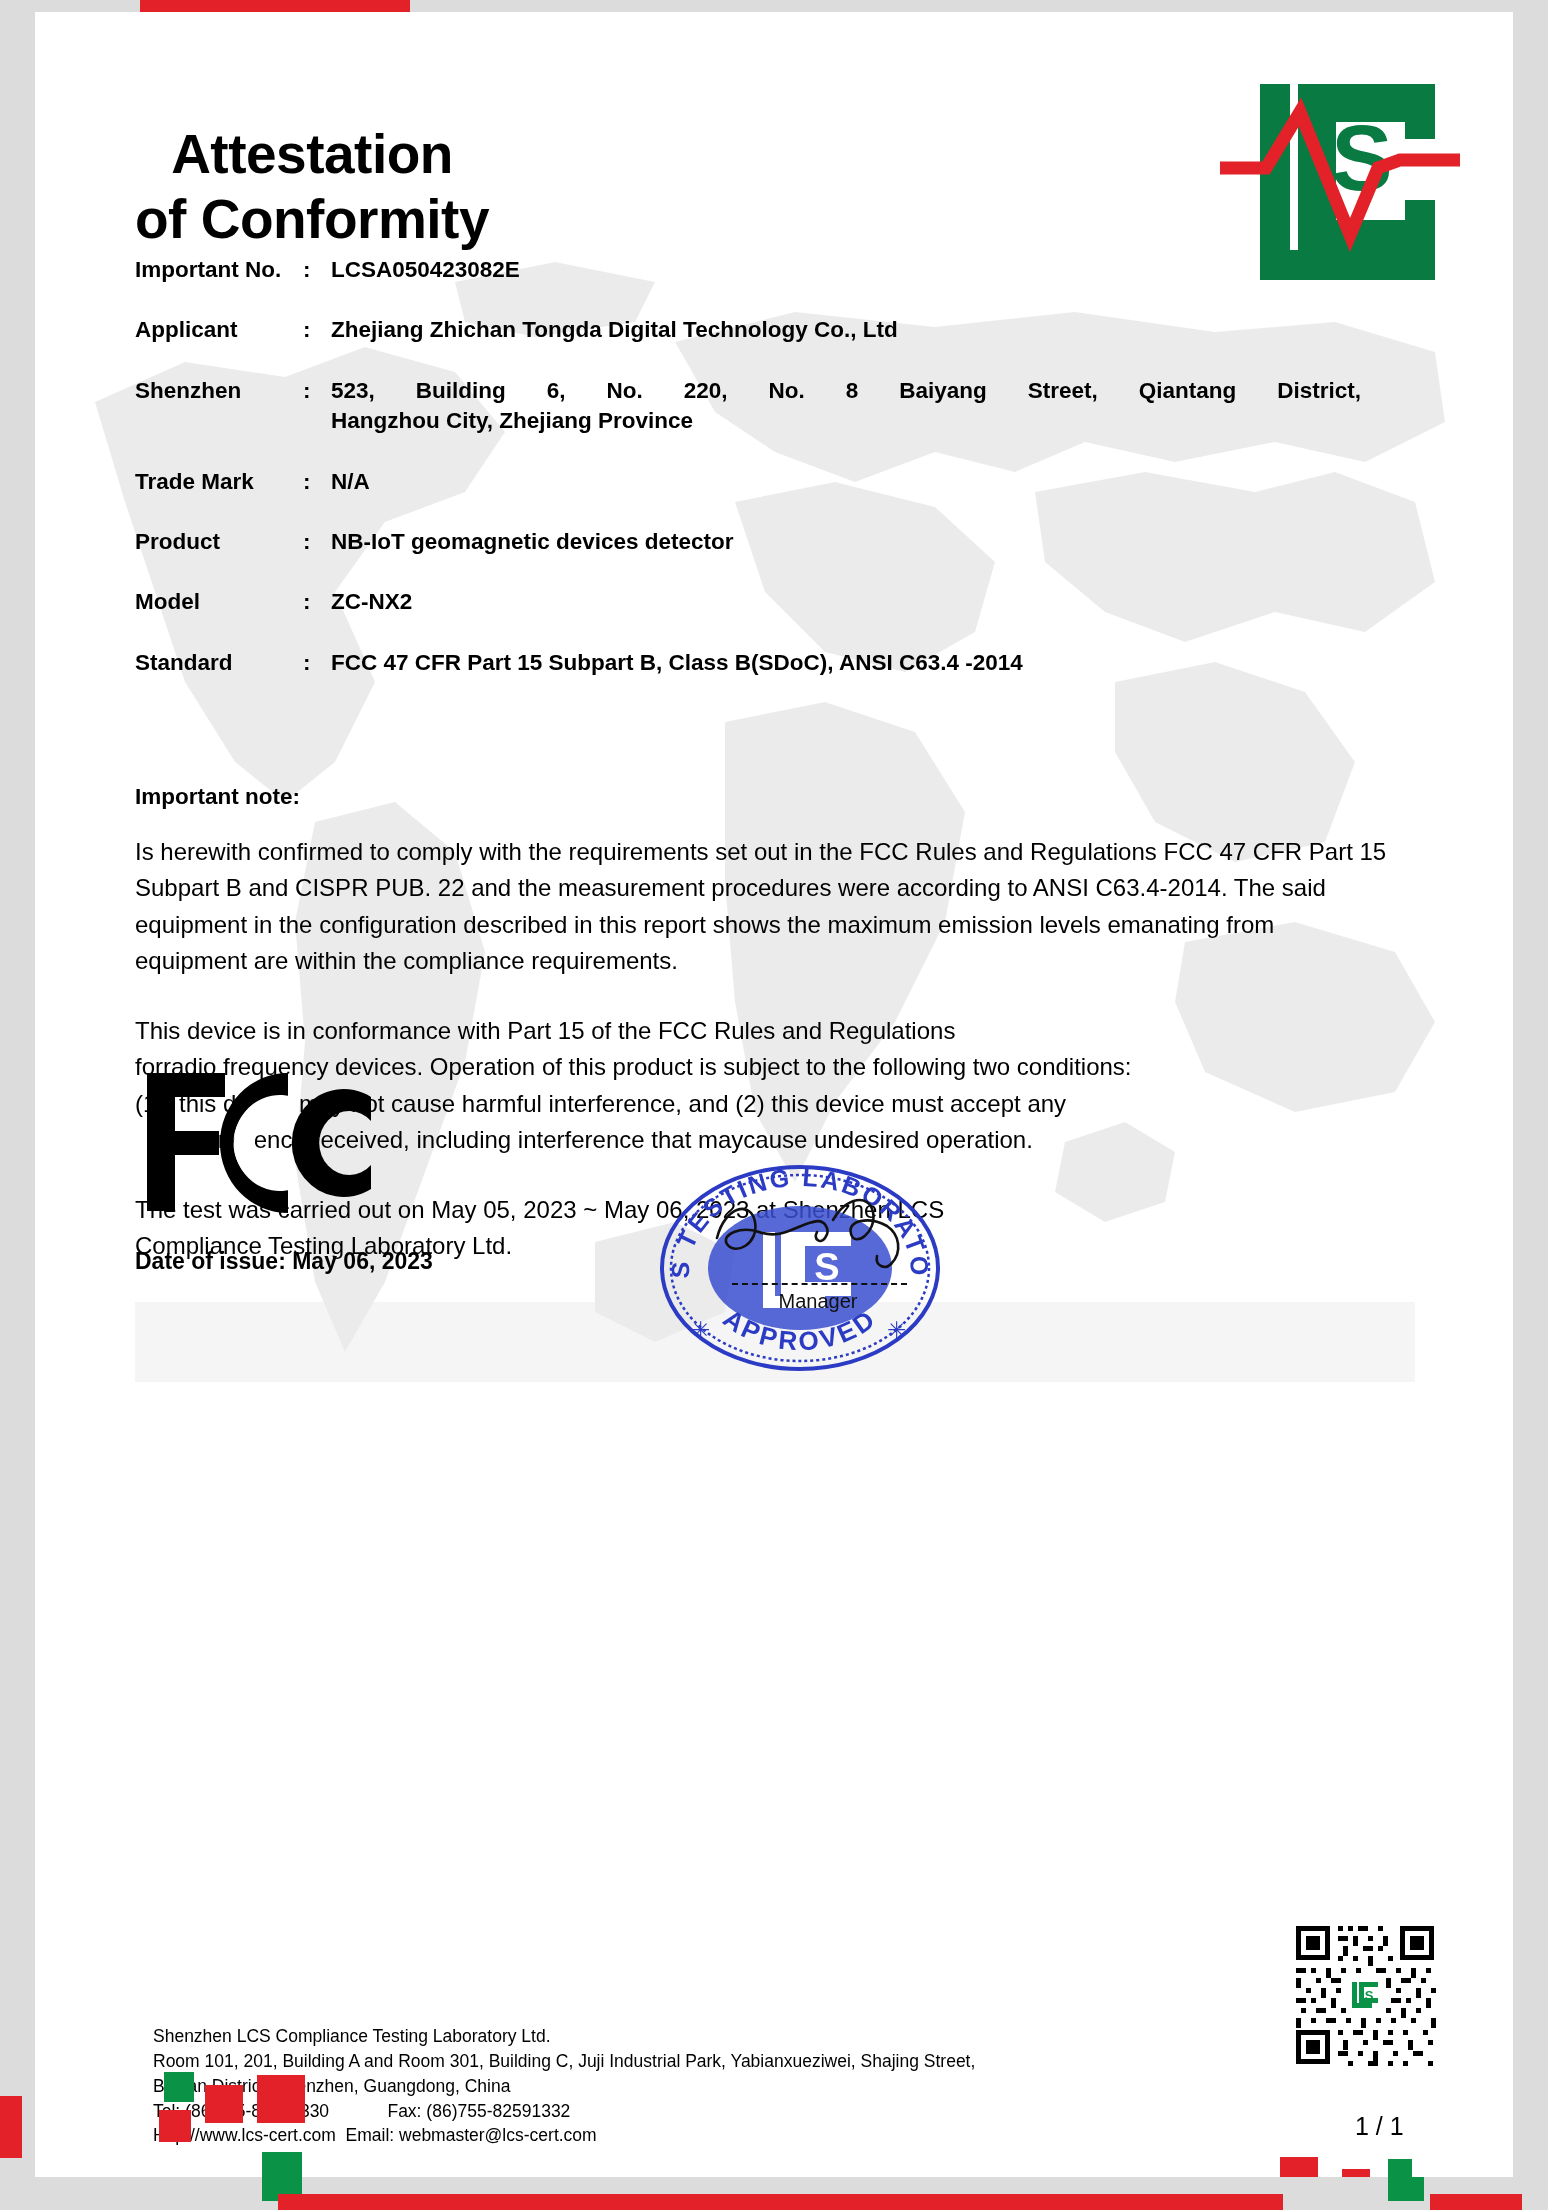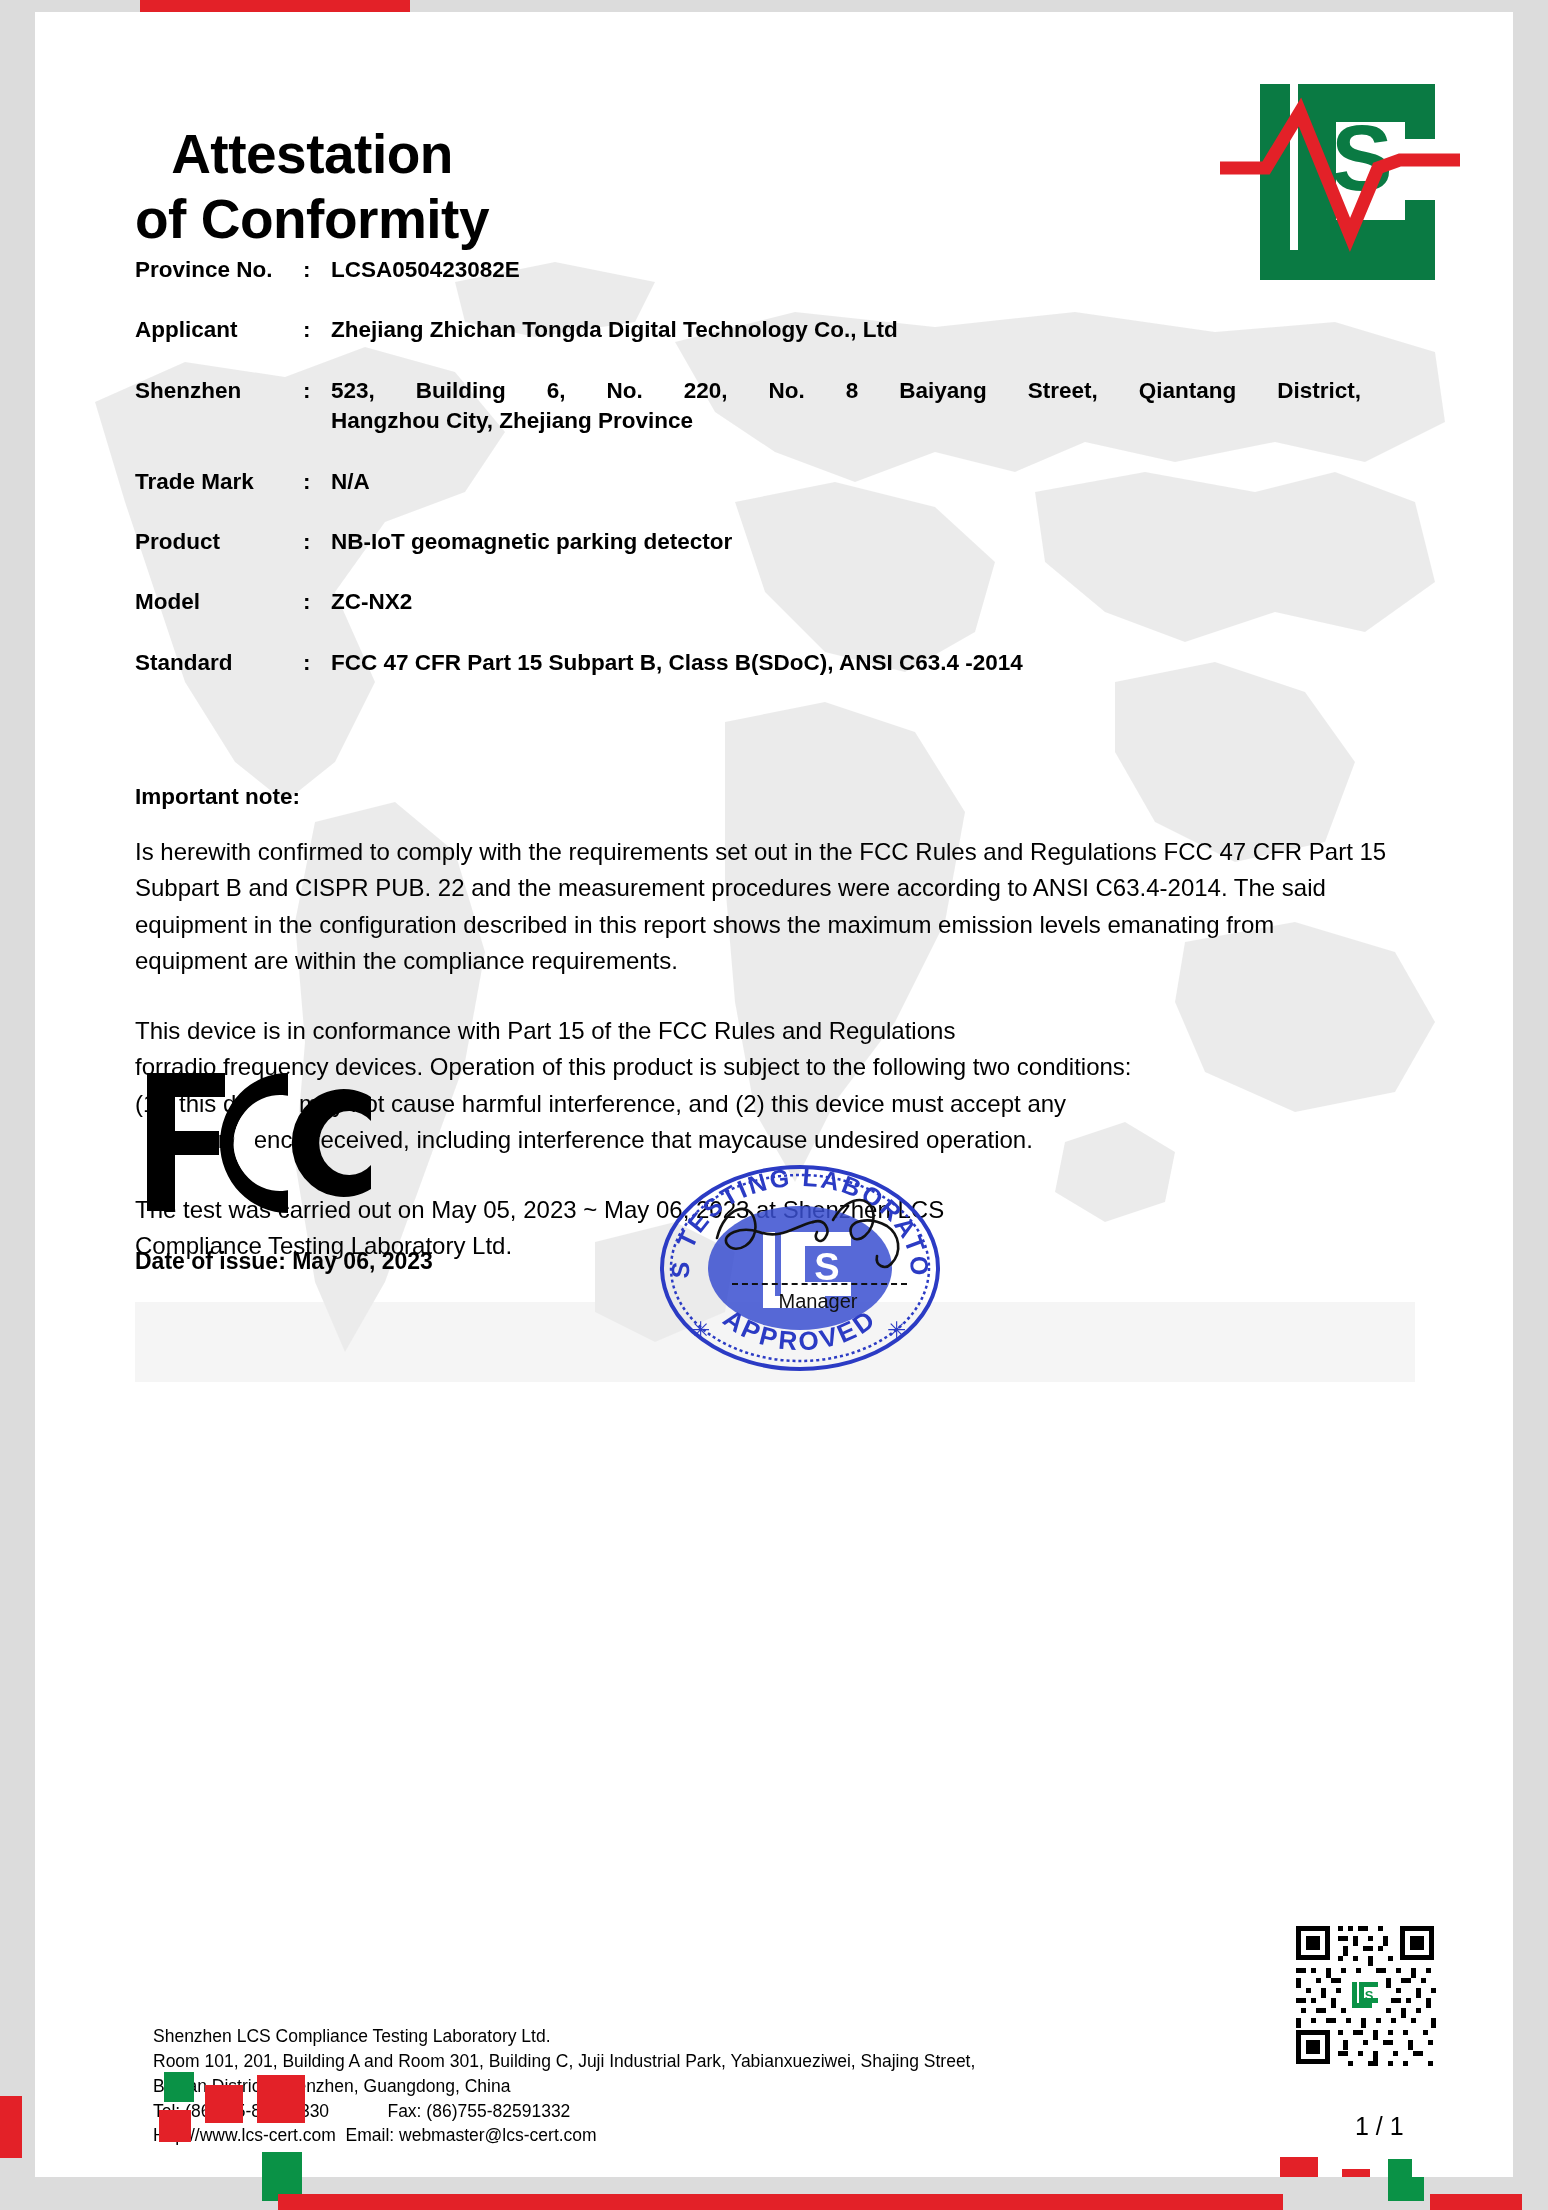--- a/index.html
+++ b/index.html
@@ -277,21 +277,21 @@
       </svg>
 
       <div class="doc-title">
         <span class="tline">Attestation</span>
         <span class="tline">of Conformity</span>
       </div>
 
       <div class="fields">
 
         <div class="field-row">
-          <span class="field-label">Province No.</span>
+          <span class="field-label">Important No.</span>
           <span class="field-colon">:</span>
           <span class="field-value">LCSA050423082E</span>
         </div>
 
         <div class="field-row">
           <span class="field-label">Applicant</span>
           <span class="field-colon">:</span>
           <span class="field-value">Zhejiang Zhichan Tongda Digital Technology Co., Ltd</span>
         </div>
 
@@ -306,21 +306,21 @@
 
         <div class="field-row">
           <span class="field-label">Trade Mark</span>
           <span class="field-colon">:</span>
           <span class="field-value">N/A</span>
         </div>
 
         <div class="field-row">
           <span class="field-label">Product</span>
           <span class="field-colon">:</span>
-          <span class="field-value">NB-IoT geomagnetic parking detector</span>
+          <span class="field-value">NB-IoT geomagnetic devices detector</span>
         </div>
 
         <div class="field-row">
           <span class="field-label">Model</span>
           <span class="field-colon">:</span>
           <span class="field-value">ZC-NX2</span>
         </div>
 
         <div class="field-row">
           <span class="field-label">Standard</span>

